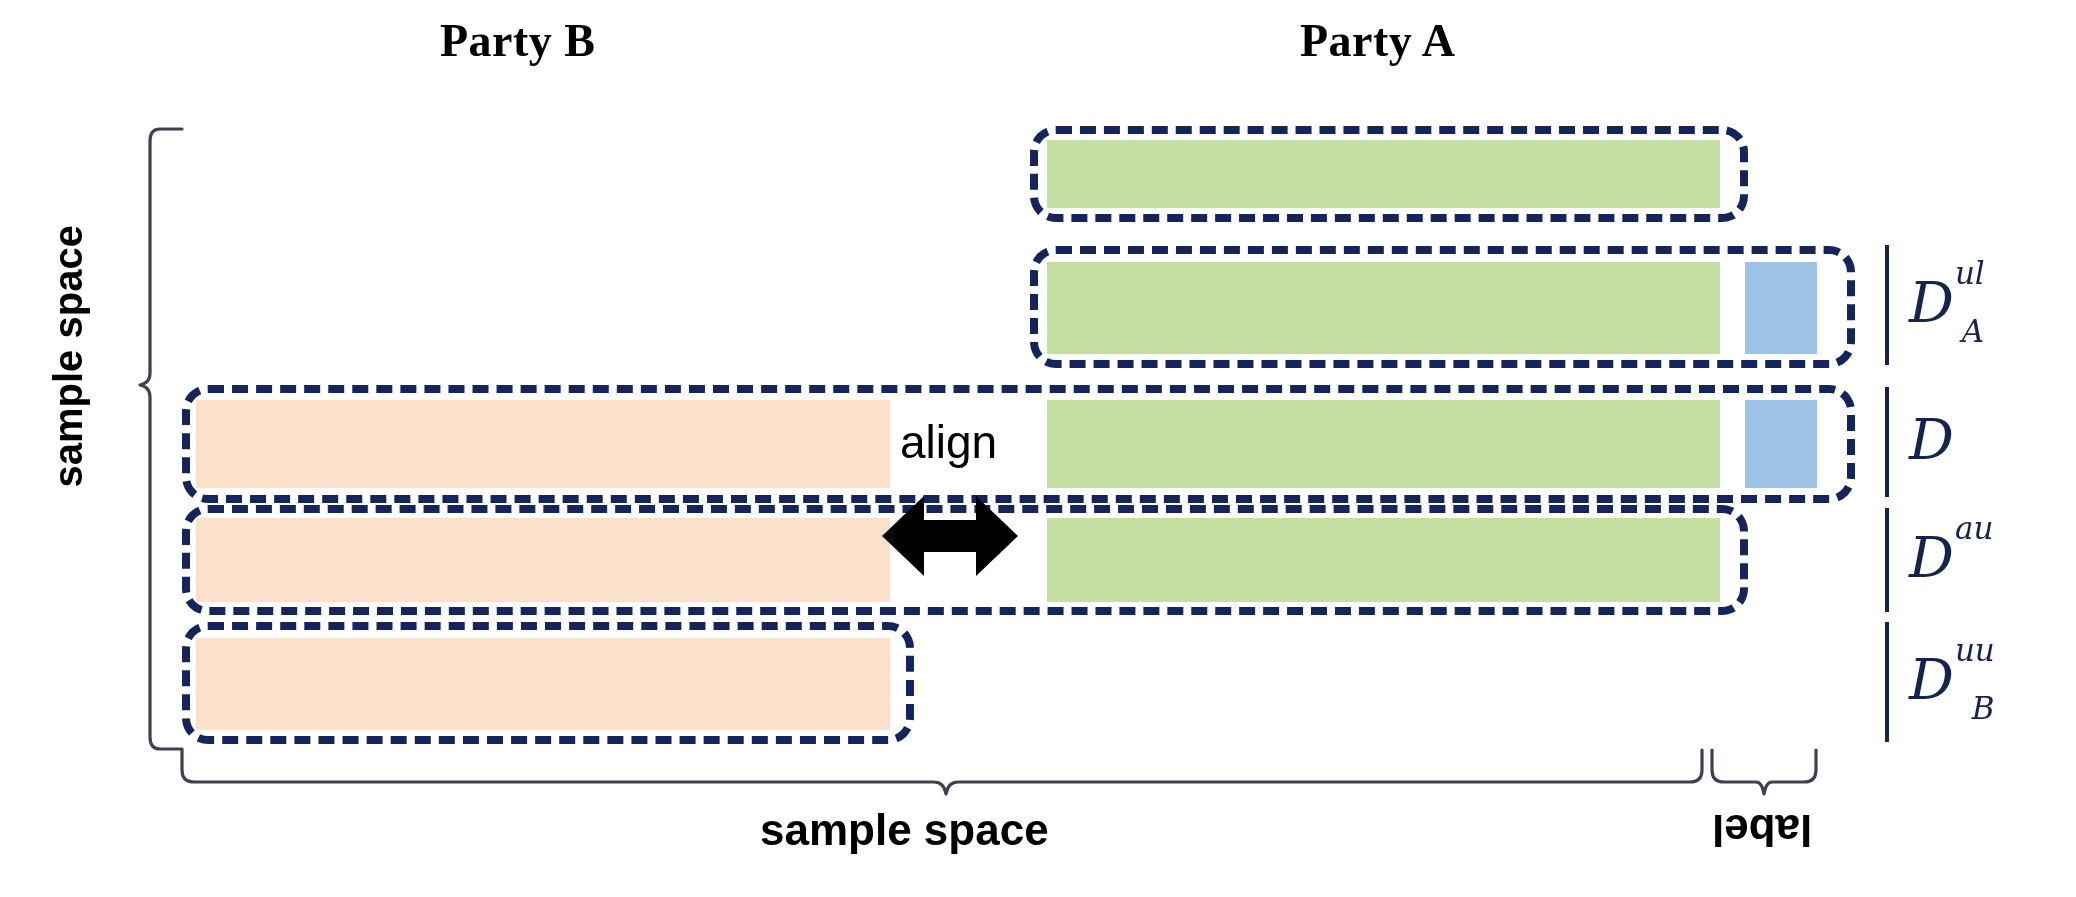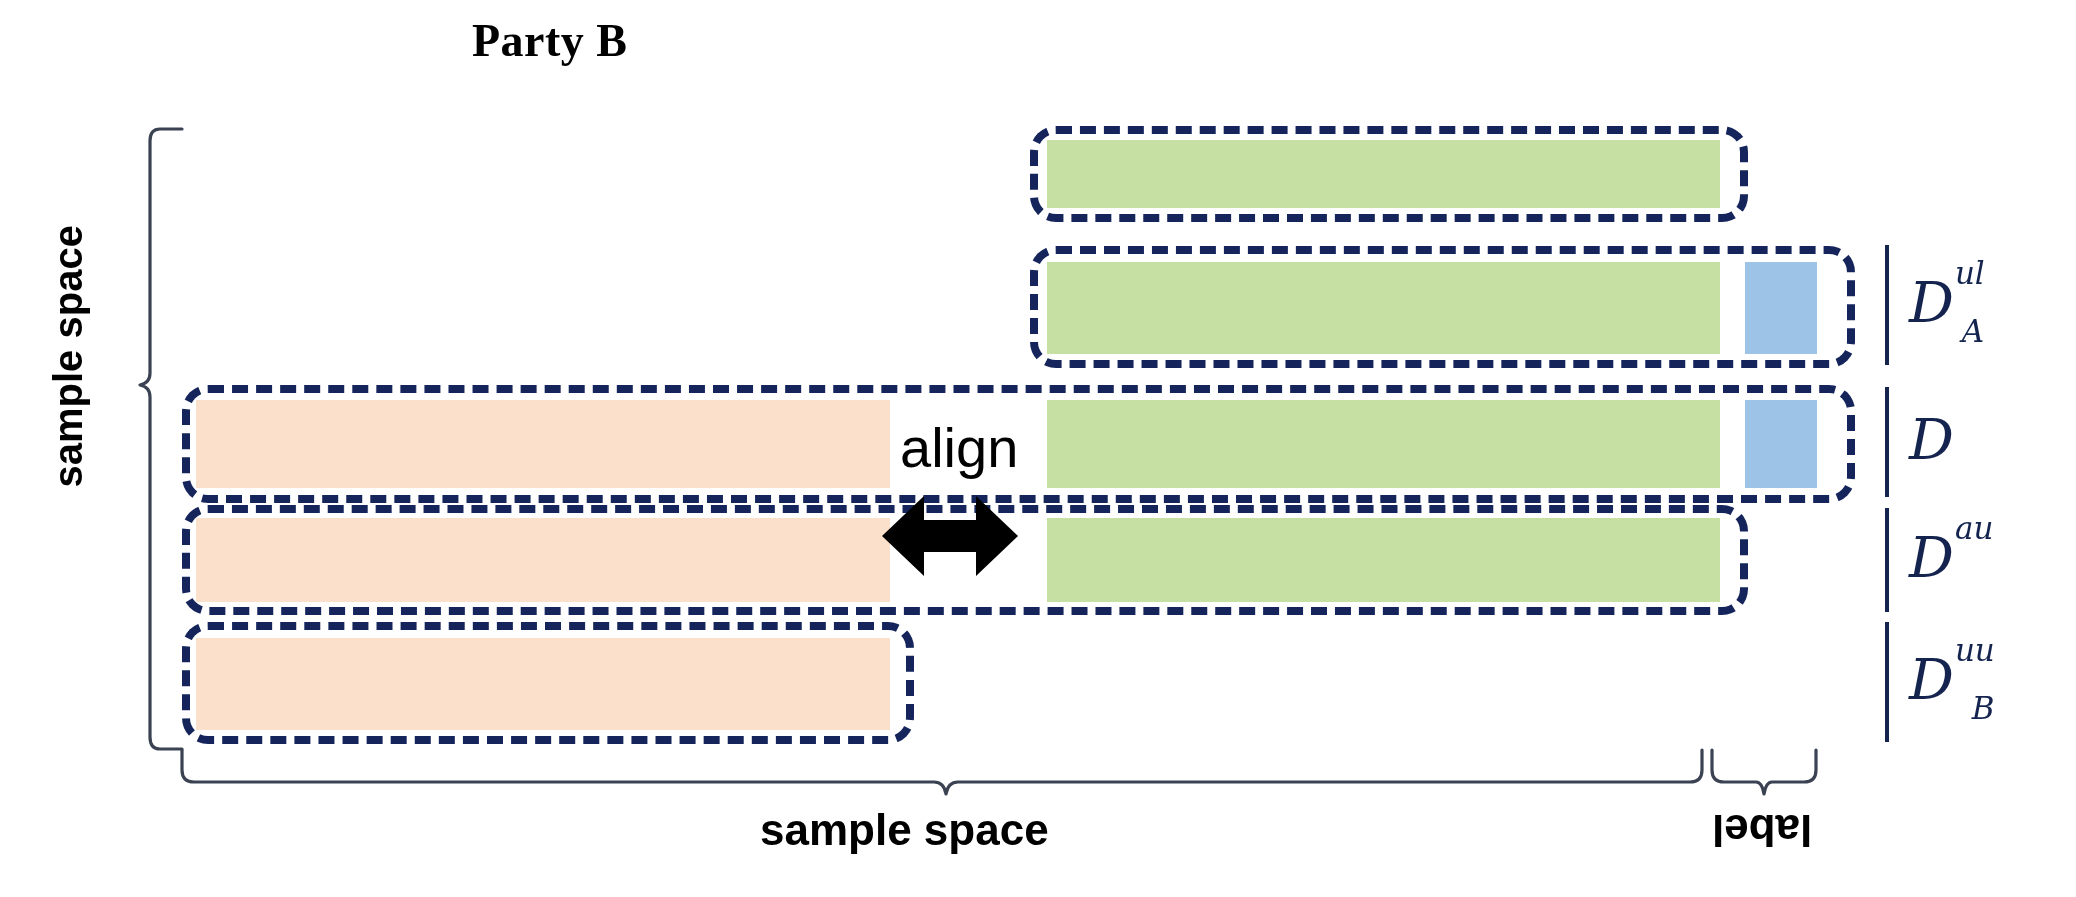--- a/index.html
+++ b/index.html
@@ -13,21 +13,20 @@
 
   
   .party-title{
     position:absolute;
     font-family:"Liberation Serif", serif;
     font-weight:bold;
     font-size:46px;
     color:#000000;
     letter-spacing:0.5px;
     white-space:nowrap;
-    margin-left:32px;
   }
   #party-b{left:440px;top:14px;}
   #party-a{left:1300px;top:14px;}
 
   
   .axis-label{
     position:absolute;
     font-family:"Liberation Sans", sans-serif;
     font-weight:bold;
     color:#000000;
@@ -71,21 +70,21 @@
     box-sizing:border-box;
   }
   .cell.green{background:#c6e0a4;}
   .cell.peach{background:#fbe0cc;}
   .cell.blue {background:#9dc3e6;}
 
   
   #align-text{
     position:absolute;
     left:900px;top:415px;
-    font-size:56px;
+    font-size:46px;
     font-family:"Liberation Sans", sans-serif;
     color:#000000;
     font-stretch:condensed;
     white-space:nowrap;
   }
   #align-arrow{position:absolute;left:880px;top:490px;}
 
   
   .rowlabel{
     position:absolute;
@@ -129,20 +128,21 @@
     left:-22px;
     font-family:"DejaVu Serif", serif;
   }
 </style>
 </head>
 <body>
 
 <div class="stage">
 
   <div class="party-title" id="party-b">Party B</div>
+  <div class="party-title" id="party-a">Party A</div>
 
   <svg class="brace" id="sample-space-brace" style="left:120px;top:125px;" width="70" height="640" viewBox="0 0 70 640">
     <path d="M 62 4 L 40 4 Q 30 4 30 16 L 30 248 Q 30 258 20 260 Q 30 262 30 272 L 30 612 Q 30 624 40 624 L 62 624" fill="none" stroke="#3b4252" stroke-width="3.2" stroke-linecap="round" stroke-linejoin="round"></path>
   </svg>
 
   <div class="axis-label" id="sample-space-label">sample space</div>
 
   <div class="rowbox" style="left:1030px;top:126px;width:718px;height:96px;"></div>
   <div class="cell green" style="left:1047px;top:140px;width:673px;height:68px;"></div>
 

